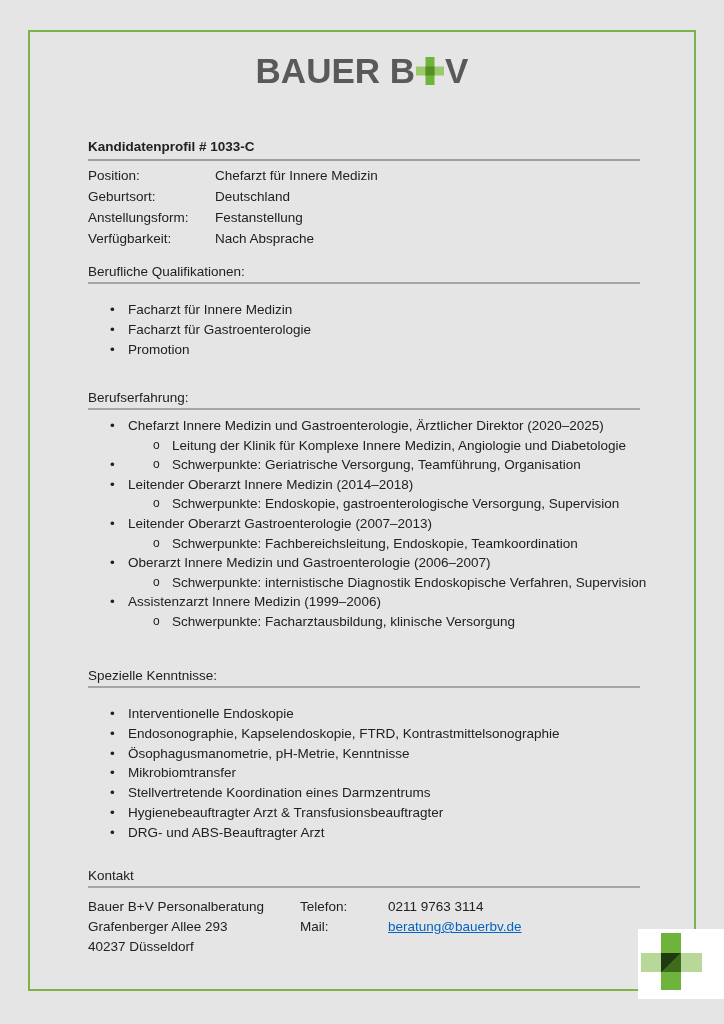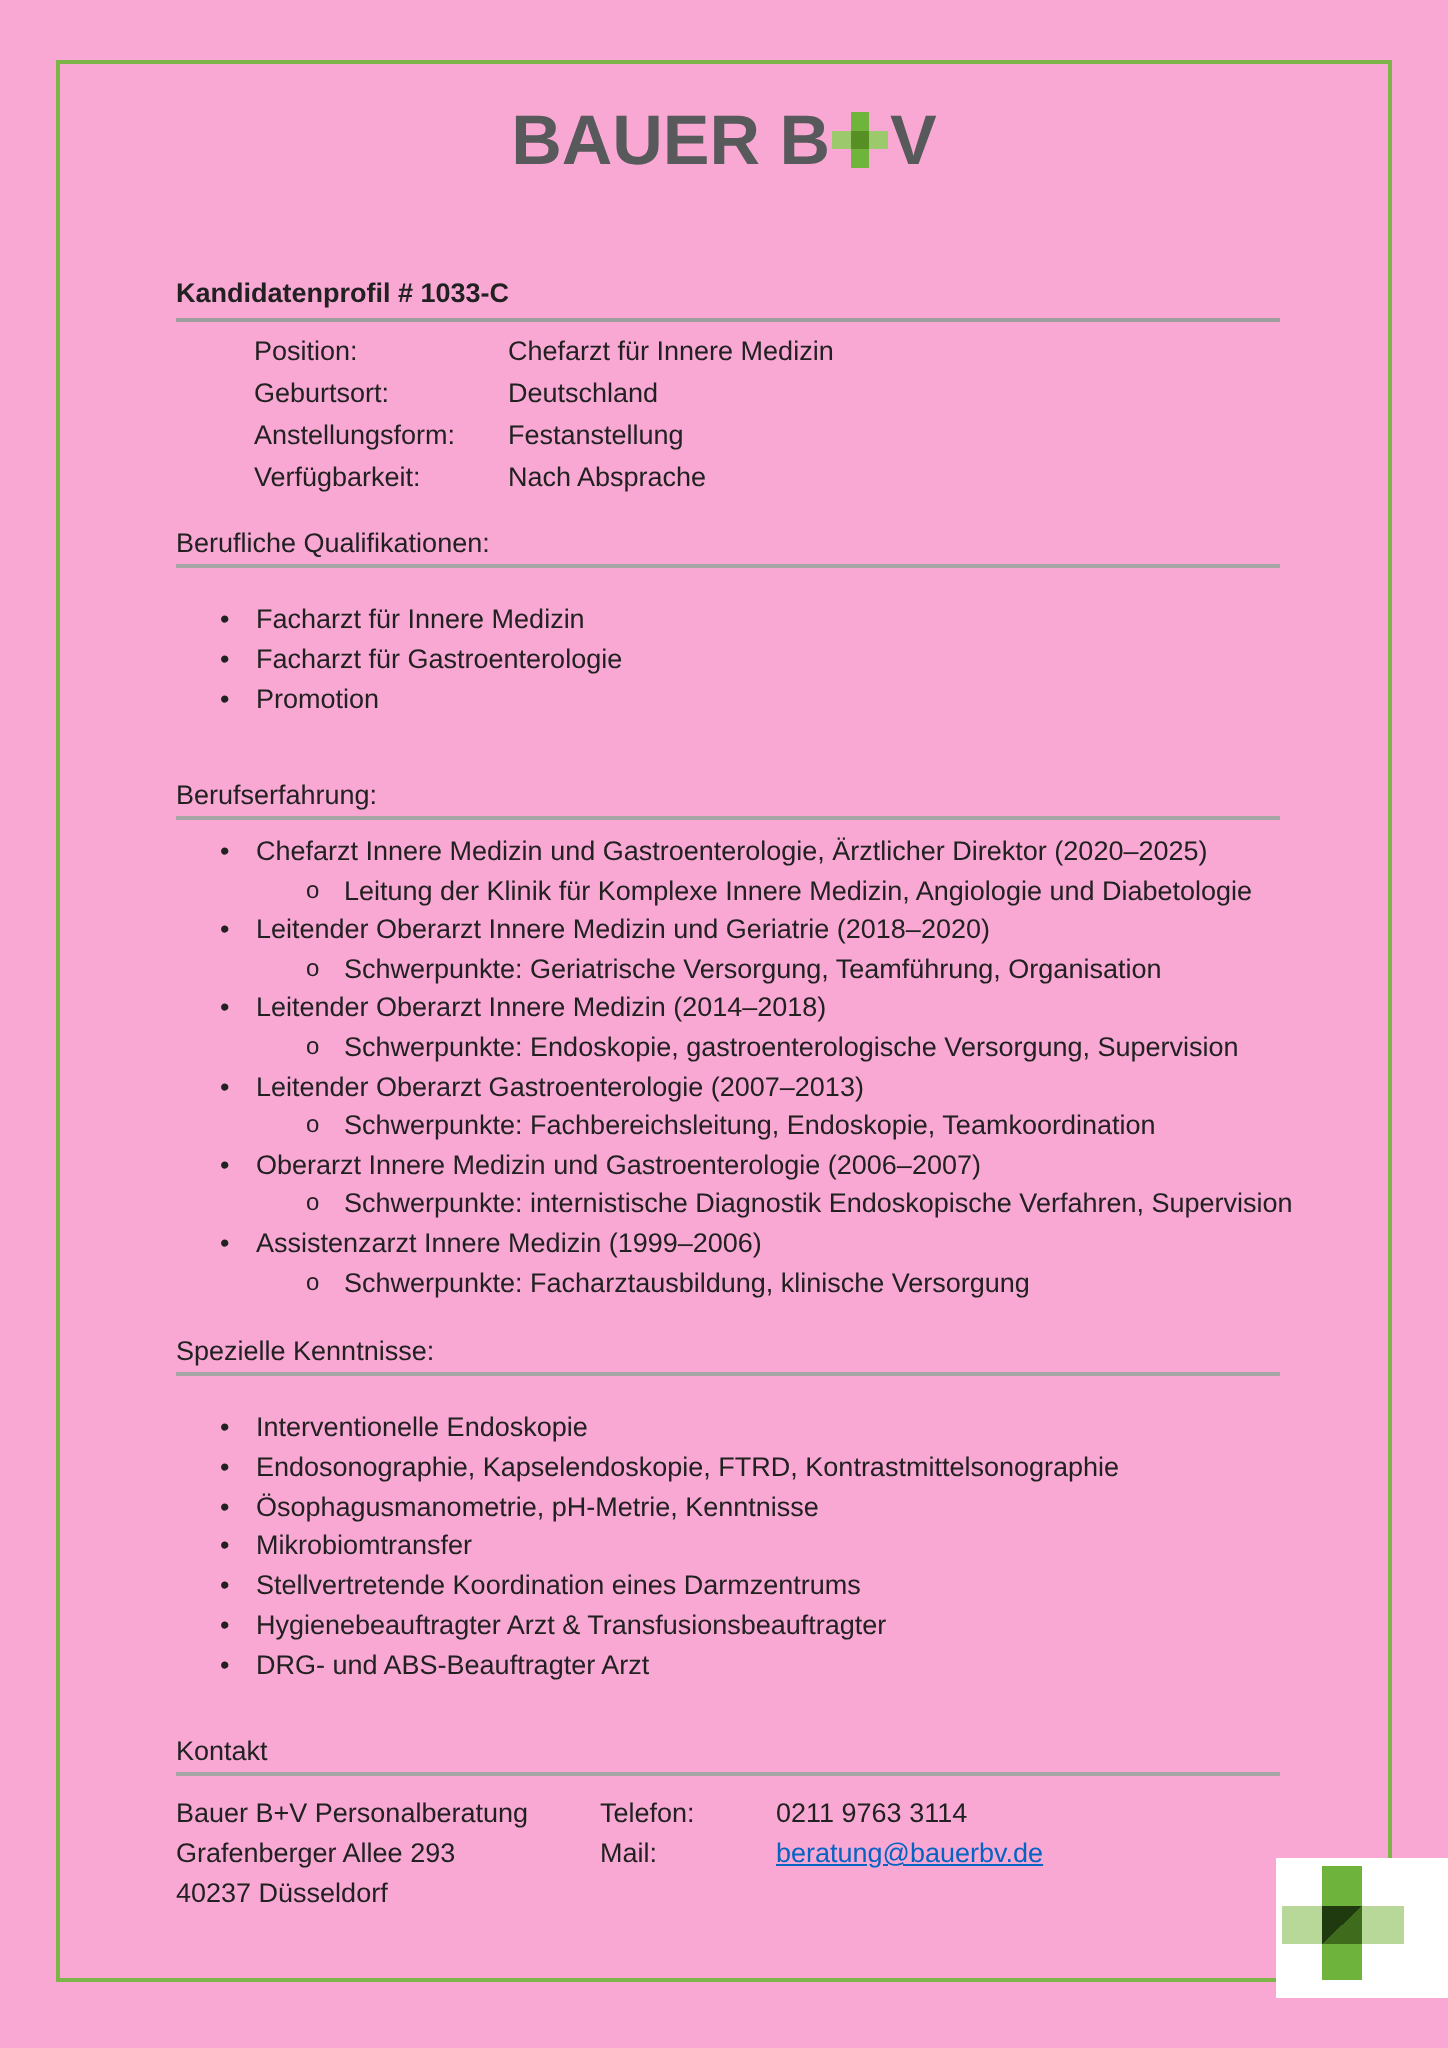--- a/index.html
+++ b/index.html
@@ -1,21 +1,21 @@
 <!DOCTYPE html>
 <html><head>
 <meta charset="utf-8">
 <style>
   * { margin:0; padding:0; box-sizing:border-box; }
   html, body { background:#ffffff; }
   body { font-family:"Liberation Sans", sans-serif; }
 
   .page {
     position:relative; width:724px; height:1024px;
-    background:#f9a8d4; color:#212121; overflow:hidden;
+    background:#e5e5e5; color:#212121; overflow:hidden;
     font-size:13.5px;
   }
 
   
   .frame {
     position:absolute; left:28px; top:30px; width:668px; height:961px;
     border:2px solid #7db44a;
   }
   .frame-mask {
     position:absolute; left:638px; top:929px; width:86px; height:70px;
@@ -34,21 +34,21 @@
   .content { position:absolute; left:88px; top:0; width:552px; height:780px; }
 
   .doc-heading {
     position:absolute; top:139px; left:0; width:100%;
     font-weight:bold; font-size:13.5px;
     padding-bottom:5px; border-bottom:2px solid #9e9e9e;
   }
 
   .info { position:absolute; top:165px; left:0; width:100%; }
   .info-row { display:flex; height:21px; line-height:21px; }
-  .info-label { width:127px; flex:0 0 127px;margin-left:39px; }
+  .info-label { width:127px; flex:0 0 127px; }
 
   .sec-title {
     position:absolute; left:0; width:100%;
     font-weight:normal; font-size:13.5px;
     padding-bottom:3px; border-bottom:2px solid #a6a6a6;
   }
   .t-quali   { top:264px; }
   .t-exp     { top:390px; }
   .t-skills  { top:668px; }
   .t-contact { top:868px; }
@@ -131,21 +131,21 @@
     <ul class="bullets l-quali">
         <li class="level-1"><span class="marker">•</span><span>Facharzt für Innere Medizin</span></li>
         <li class="level-1"><span class="marker">•</span><span>Facharzt für Gastroenterologie</span></li>
         <li class="level-1"><span class="marker">•</span><span>Promotion</span></li>
       </ul>
 
     <h2 class="sec-title t-exp">Berufserfahrung:</h2>
     <ul class="bullets l-exp">
         <li class="level-1"><span class="marker">•</span><span>Chefarzt Innere Medizin und Gastroenterologie, Ärztlicher Direktor (2020–2025)</span></li>
         <li class="level-2"><span class="marker">o</span><span>Leitung der Klinik für Komplexe Innere Medizin, Angiologie und Diabetologie</span></li>
-        <li class="level-1"><span class="marker">•</span><span>Leitender Oberarzt Innere Medizin und Geriatrie (2018–2020)</span></li>
+        <li class="level-1"><span class="marker">•</span></li>
         <li class="level-2"><span class="marker">o</span><span>Schwerpunkte: Geriatrische Versorgung, Teamführung, Organisation</span></li>
         <li class="level-1"><span class="marker">•</span><span>Leitender Oberarzt Innere Medizin (2014–2018)</span></li>
         <li class="level-2"><span class="marker">o</span><span>Schwerpunkte: Endoskopie, gastroenterologische Versorgung, Supervision</span></li>
         <li class="level-1"><span class="marker">•</span><span>Leitender Oberarzt Gastroenterologie (2007–2013)</span></li>
         <li class="level-2"><span class="marker">o</span><span>Schwerpunkte: Fachbereichsleitung, Endoskopie, Teamkoordination</span></li>
         <li class="level-1"><span class="marker">•</span><span>Oberarzt Innere Medizin und Gastroenterologie (2006–2007)</span></li>
         <li class="level-2"><span class="marker">o</span><span>Schwerpunkte: internistische Diagnostik Endoskopische Verfahren, Supervision</span></li>
         <li class="level-1"><span class="marker">•</span><span>Assistenzarzt Innere Medizin (1999–2006)</span></li>
         <li class="level-2"><span class="marker">o</span><span>Schwerpunkte: Facharztausbildung, klinische Versorgung</span></li>
       </ul>

